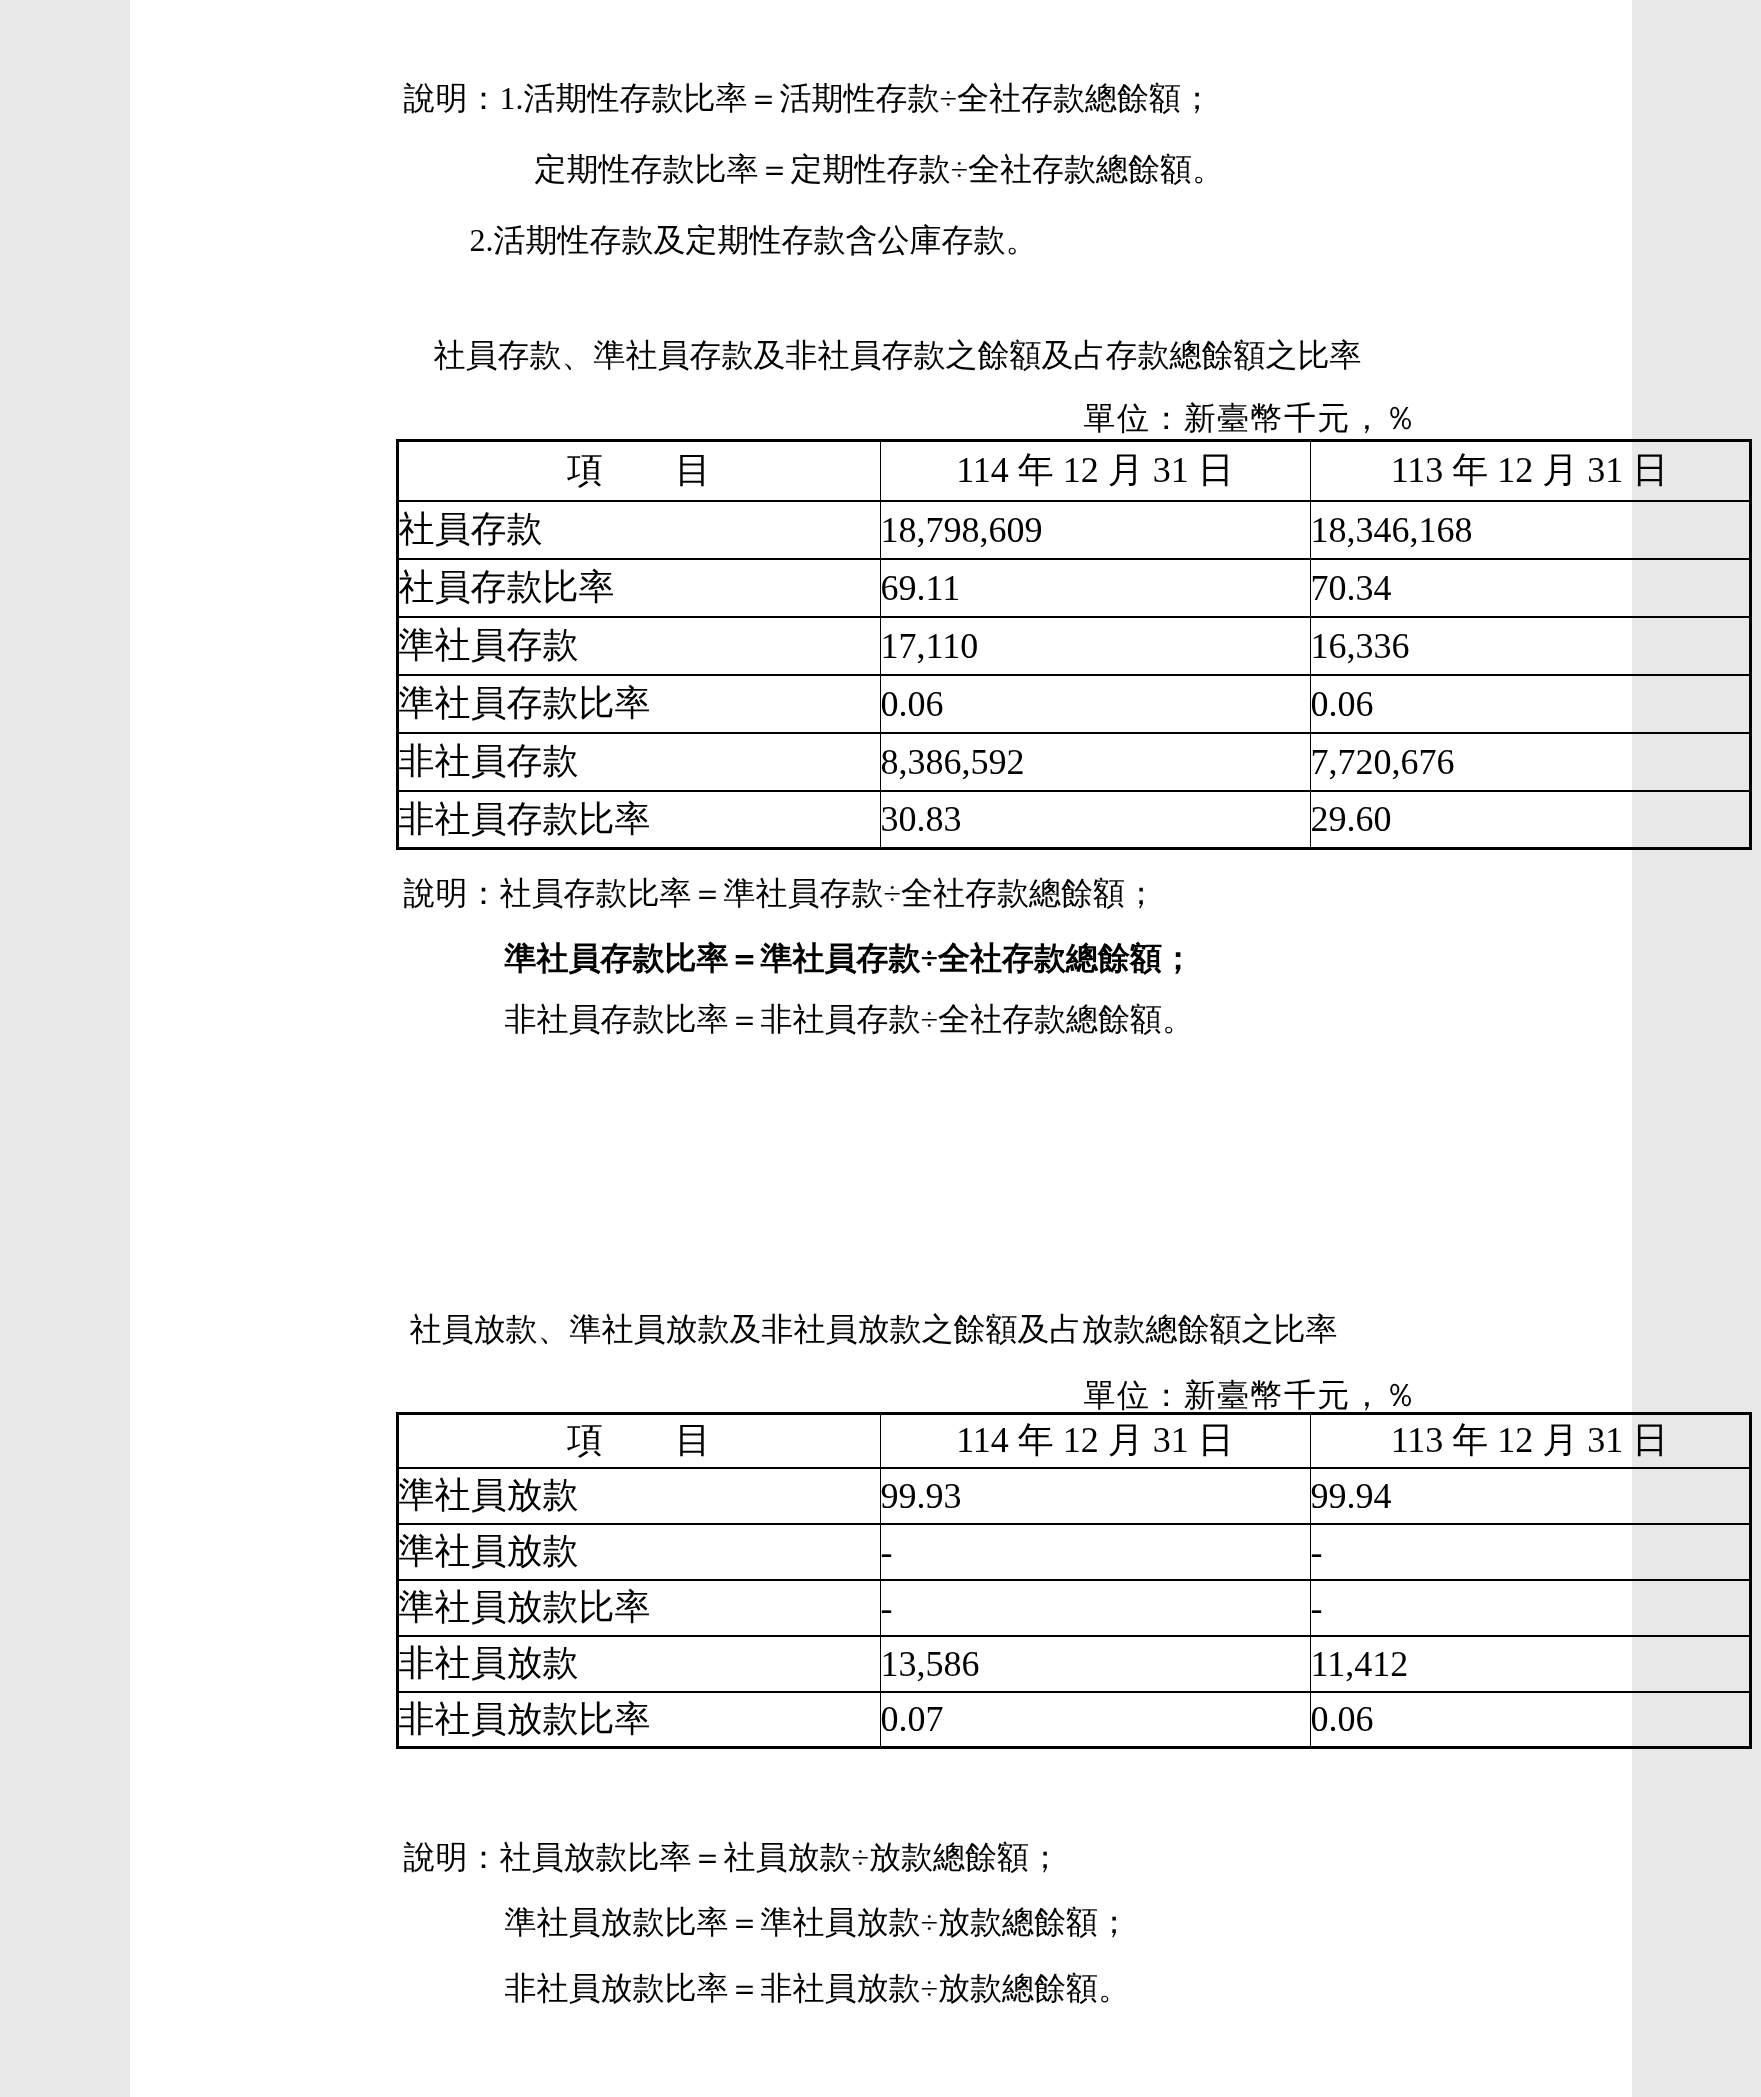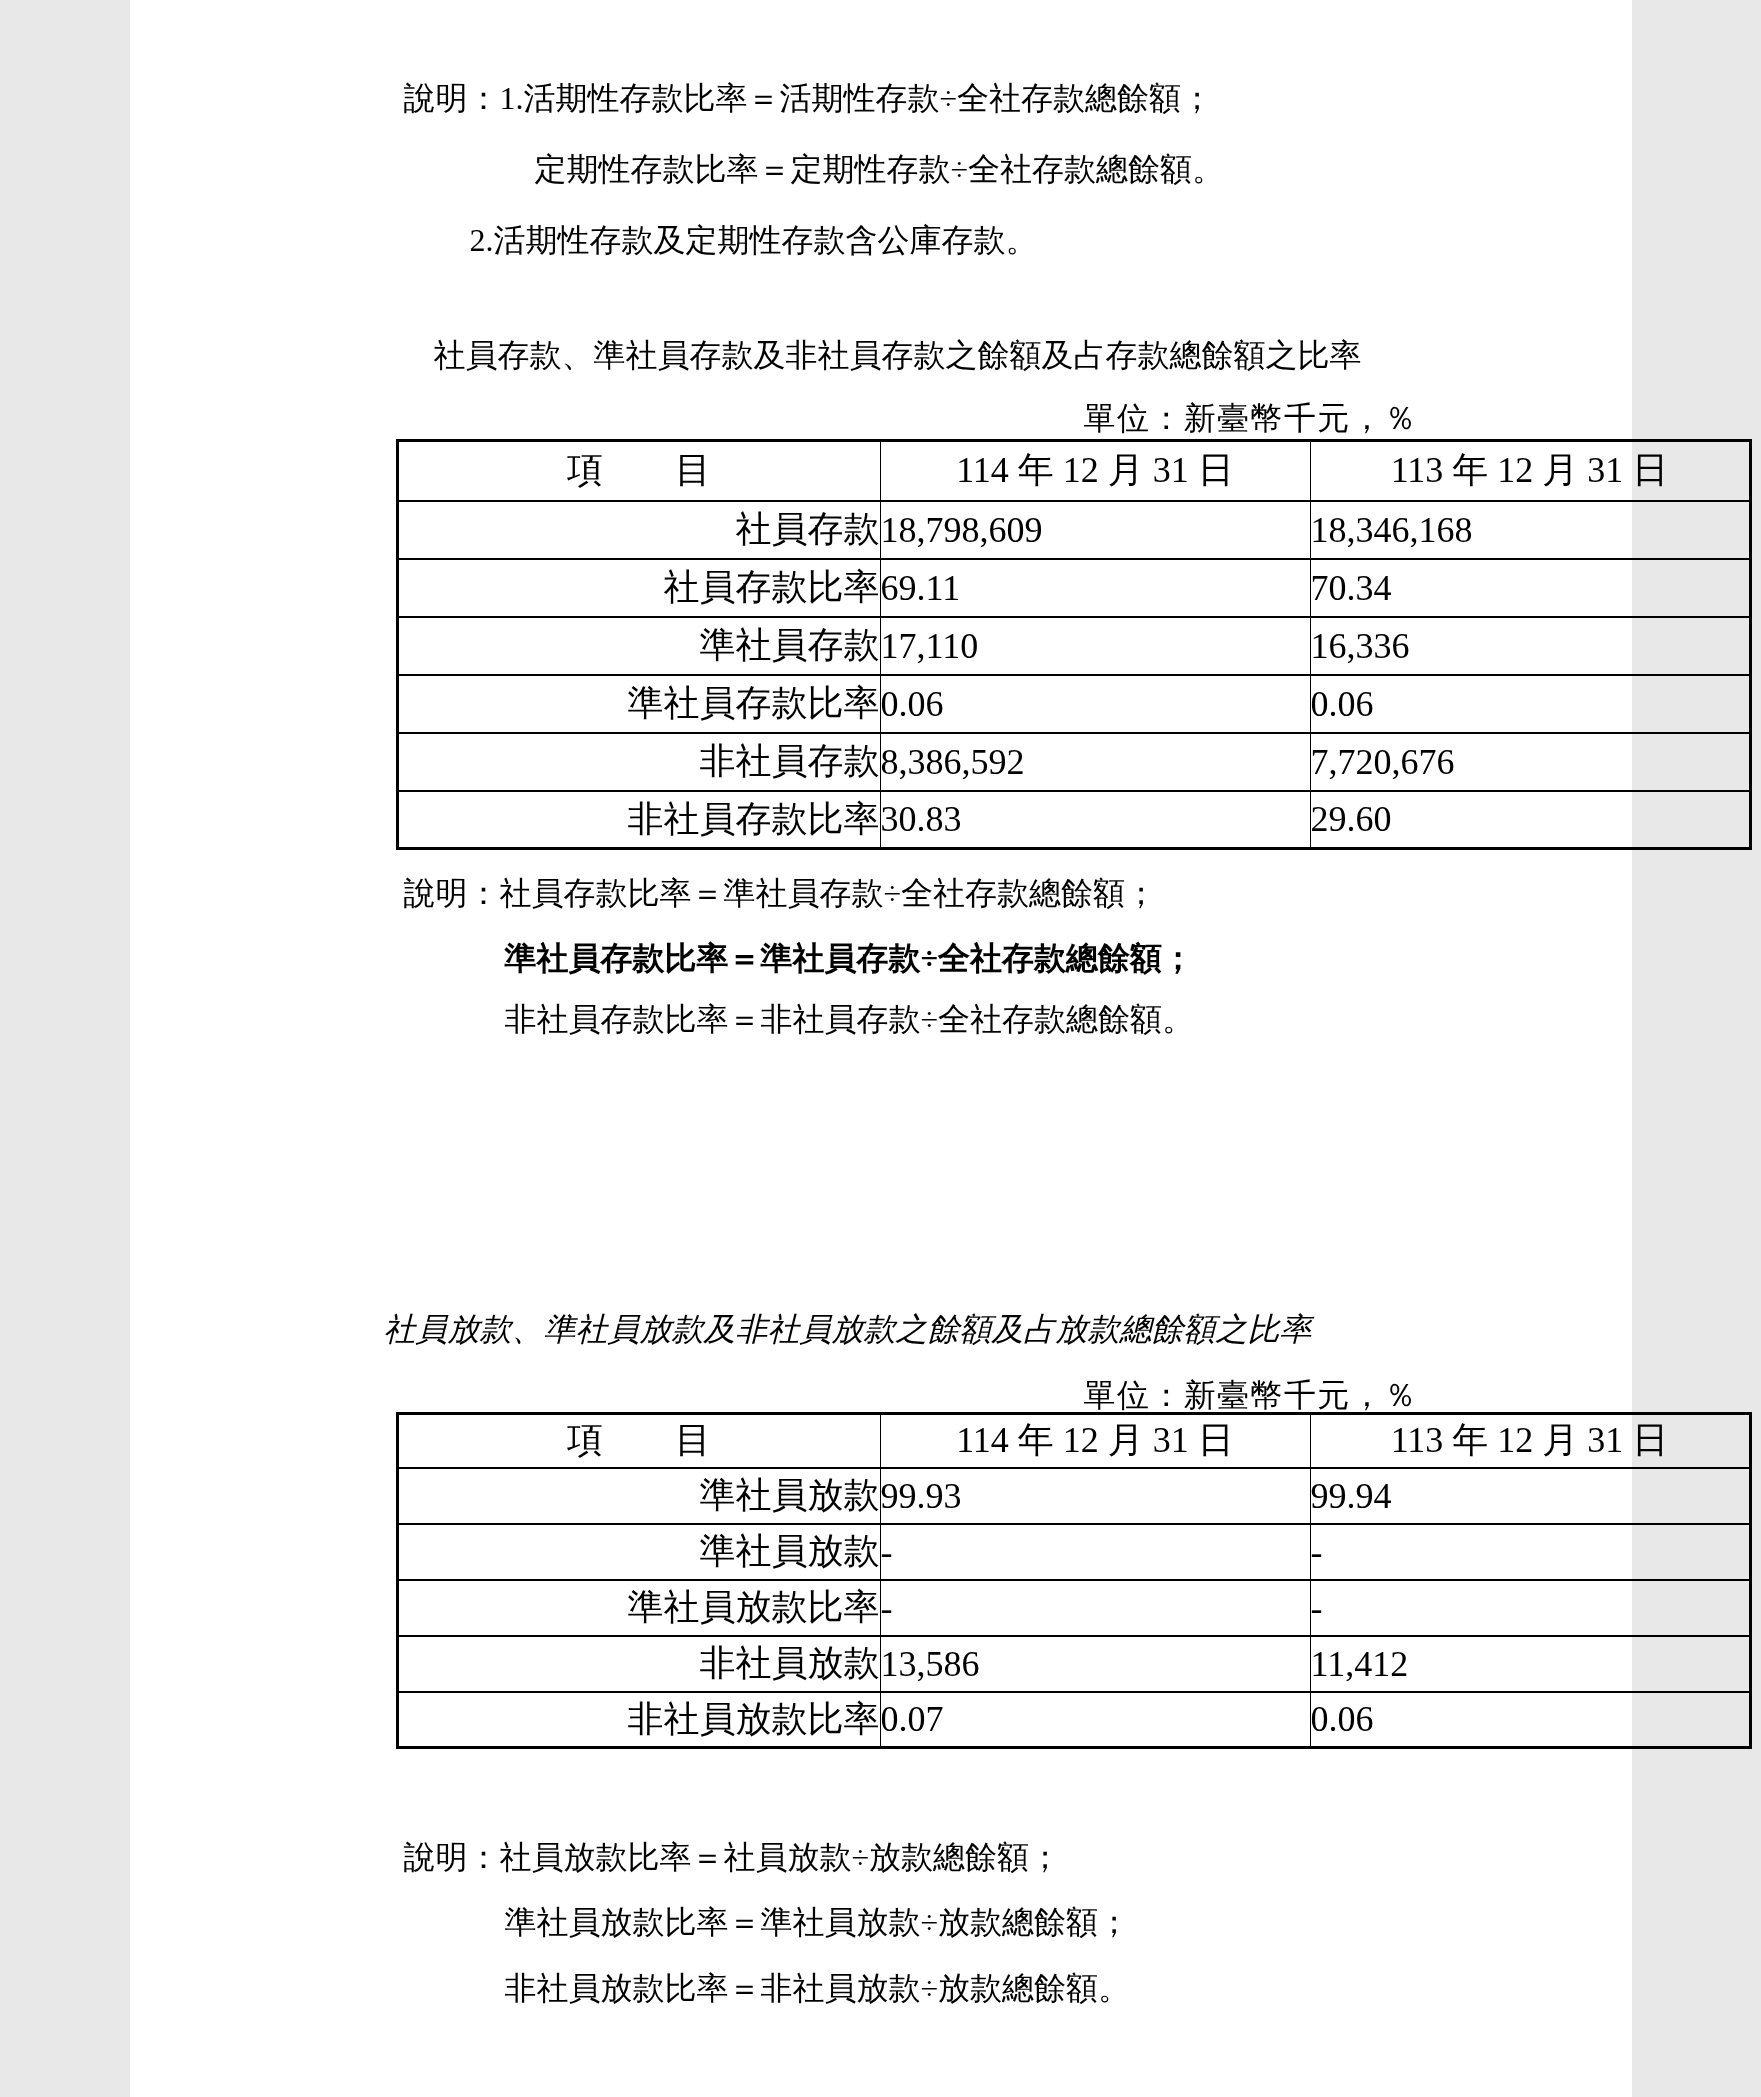--- a/index.html
+++ b/index.html
@@ -29,21 +29,21 @@
   table.data th, table.data td {
     border-left: 1.4px solid #000;
     border-right: 1.4px solid #000;
     border-top: 2.8px solid #000;
     border-bottom: 2.8px solid #000;
     font-weight: normal;
     padding: 0;
     overflow: hidden;
   }
   table.data th { text-align: center; }
-  td.label { text-align: right; padding-left: 10px; }
+  td.label { text-align: left; padding-left: 10px; }
   td.num { text-align: left; padding-right: 21px; }
 
   #table-deposits { top: 439px; }
   #table-deposits tr.hdr { height: 60px; }
   #table-deposits tr.row { height: 58px; }
 
   #table-loans { top: 1412px; }
   #table-loans tr.hdr { height: 54px; }
   #table-loans tr.row { height: 56px; }
 </style>
@@ -101,21 +101,21 @@
       <td class="num">30.83</td>
       <td class="num">29.60</td>
     </tr>
   </tbody>
     </table>
 
   <div class="abs" style="left:274px; top:875px;">說明：社員存款比率＝準社員存款÷全社存款總餘額；</div>
   <div class="abs" style="left:375px; top:940px;font-weight:bold;">準社員存款比率＝準社員存款÷全社存款總餘額；</div>
   <div class="abs" style="left:375px; top:1001px;">非社員存款比率＝非社員存款÷全社存款總餘額。</div>
 
-  <div class="abs" style="left:254px; top:1311px;font-style:italic;">社員放款、準社員放款及非社員放款之餘額及占放款總餘額之比率</div>
+  <div class="abs" style="left:280px; top:1311px;">社員放款、準社員放款及非社員放款之餘額及占放款總餘額之比率</div>
   <div class="abs unit-label" style="right:214px; top:1377px;">單位：新臺幣千元，％</div>
 
   <table class="data" id="table-loans">
     <colgroup>
         <col style="width:483px">
         <col style="width:430px">
         <col style="width:440px">
       </colgroup>
     <tbody>
         <tr class="hdr">

